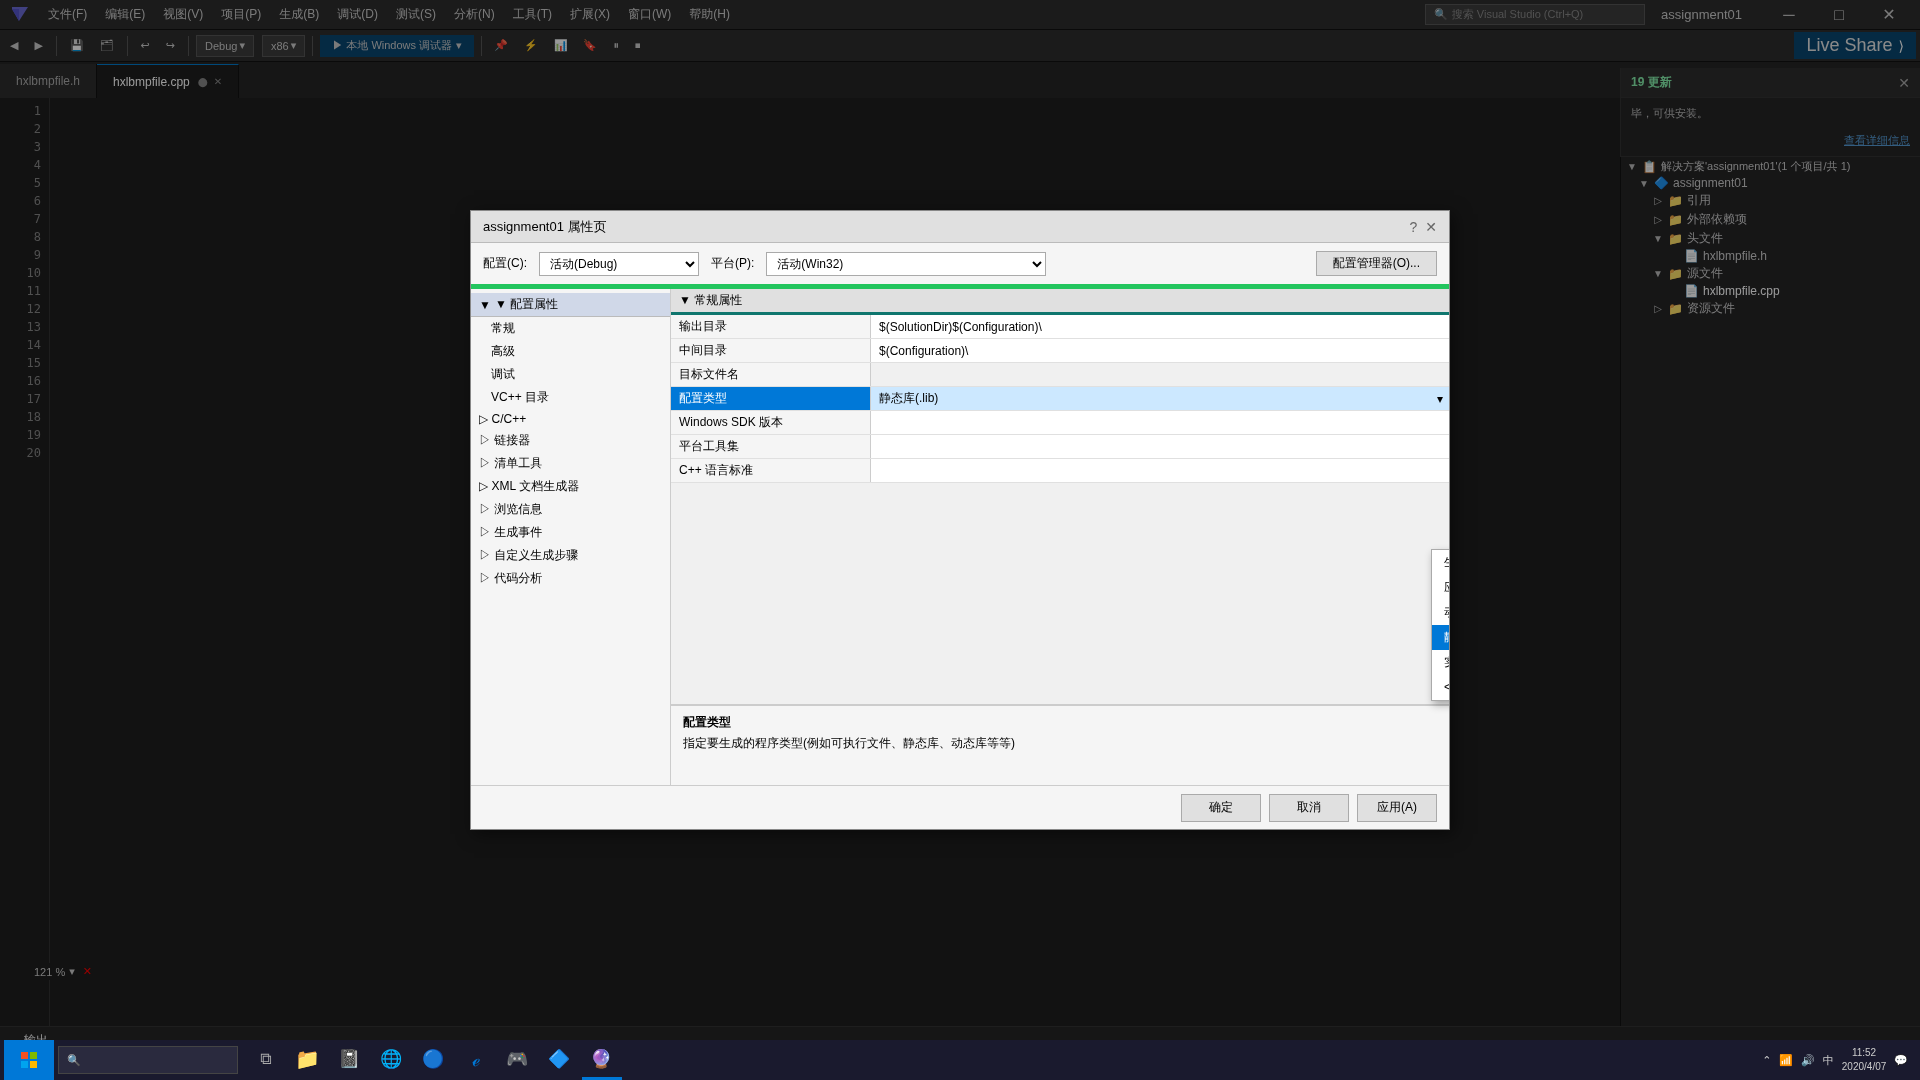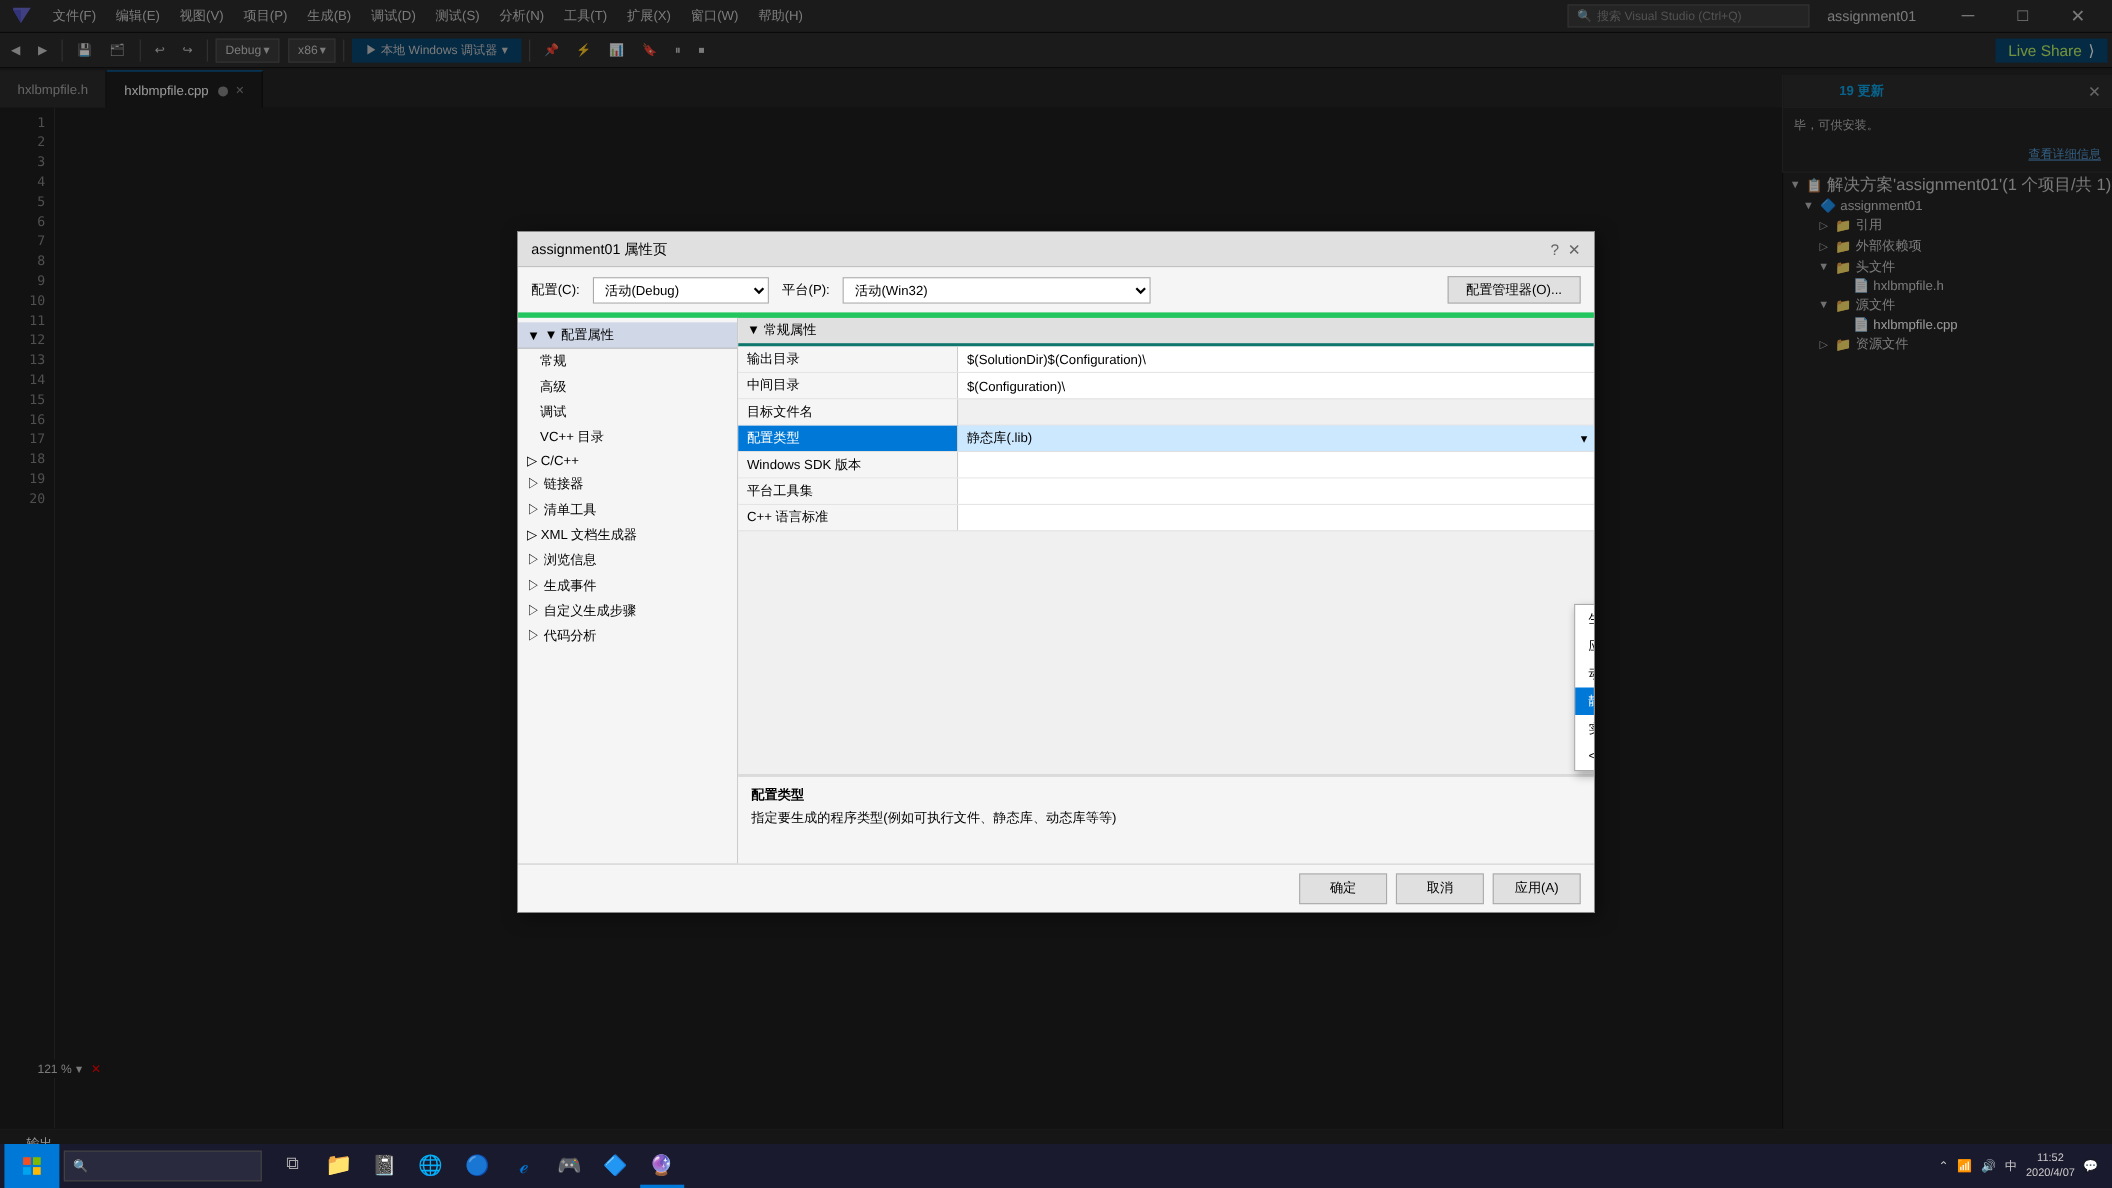--- a/index.html
+++ b/index.html
@@ -455,21 +455,21 @@
       border-bottom: 1px solid #333;
       padding: 0;
       z-index: 50;
     }
     #notif-header {
       background: #2d2d2d;
       padding: 6px 10px;
       display: flex; align-items: center; justify-content: space-between;
       border-bottom: 1px solid #333;
     }
-    .notif-title { font-size: 12px; color: #0ea5e9; font-weight: bold; margin-left: 41px; }
+    .notif-title { font-size: 12px; color: #86efac; font-weight: bold; }
     .notif-close { color: #aaa; cursor: pointer; font-size: 14px; }
     .notif-body { padding: 8px 10px; color: #bbb; font-size: 11px; }
     .notif-link {
       color: #569cd6;
       cursor: pointer;
       font-size: 11px;
       text-decoration: underline;
       display: block;
       text-align: right;
       padding: 4px 10px 8px;
@@ -535,21 +535,21 @@
     <span>▾</span>
   </div>
   <div class="toolbar-sep"></div>
   <span class="toolbar-btn">📌</span>
   <span class="toolbar-btn">⚡</span>
   <span class="toolbar-btn">📊</span>
   <span class="toolbar-btn">🔖</span>
   <span class="toolbar-btn">⏸</span>
   <span class="toolbar-btn">⏹</span>
   <div style="margin-left:auto; display:flex; align-items:center; background:#094771; padding:3px 12px; cursor:pointer;">
-    <span style="color:#bef264; font-size:14px;">Live Share</span>
+    <span style="color:#e5e5e5; font-size:18px;">Live Share</span>
     <span style="color:#fff; font-size:14px; margin-left:6px;">⟩</span>
   </div>
 </div>
 
 <div id="tabs-bar">
   <div class="tab">
     <span>hxlbmpfile.h</span>
   </div>
   <div class="tab active">
     <span>hxlbmpfile.cpp</span>
@@ -608,21 +608,21 @@
       </div>
     </div>
     <div id="sidebar-search">
       <input type="text" placeholder="搜索解决方案资源管理器(Ctrl+;)" style="">
     </div>
     <div class="solution-tree">
       <div class="tree-item">
         <span class="indent" style="width:4px;"></span>
         <span class="tree-arrow">▼</span>
         <span class="tree-icon">📋</span>
-        <span style="font-size:15px;">解决方案'assignment01'(1 个项目/共 1)</span>
+        <span style="font-size:11px;">解决方案'assignment01'(1 个项目/共 1)</span>
       </div>
       <div class="tree-item">
         <span class="indent" style="width:16px;"></span>
         <span class="tree-arrow">▼</span>
         <span class="tree-icon">🔷</span>
         <span>assignment01</span>
       </div>
       <div class="tree-item">
         <span class="indent" style="width:30px;"></span>
         <span class="tree-arrow">▷</span>

